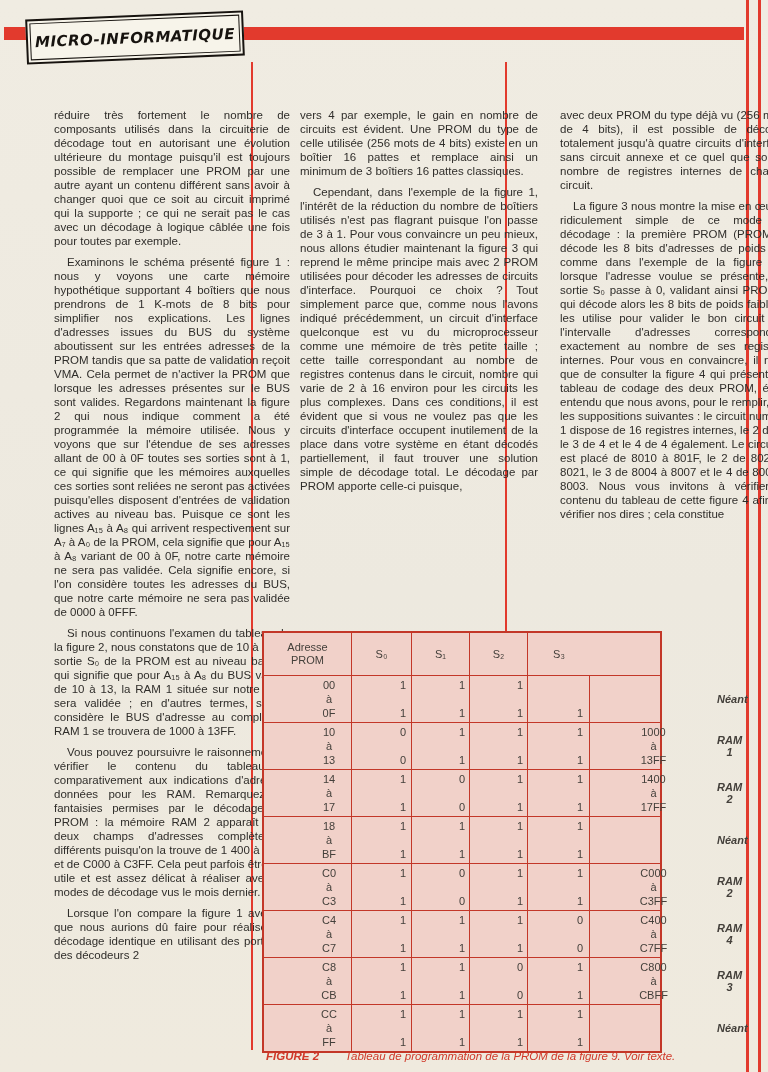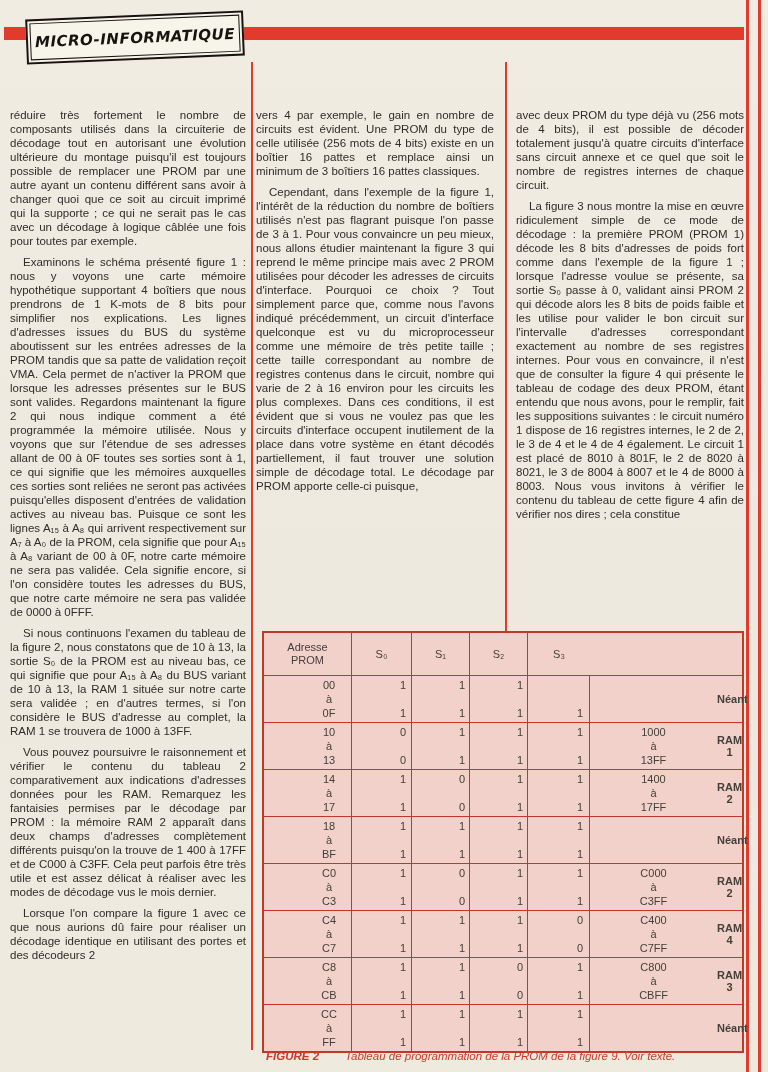--- a/index.html
+++ b/index.html
@@ -25,50 +25,50 @@
     white-space:nowrap;
   }
   
   .edge-a { position:absolute; left:746px; top:0; width:3px; height:1072px; background:#e23a2d; }
   .edge-b { position:absolute; left:758px; top:0; width:3px; height:1072px; background:#e23a2d; }
   .sep1 { position:absolute; left:251px; top:62px; width:2px; height:988px; background:#e23a2d; }
   .sep2 { position:absolute; left:505px; top:62px; width:2px; height:569px; background:#e23a2d; }
   
   .col {
     position:absolute; top:108px; font-size:11.5px; line-height:14px;
-    text-align:justify; color:#2f2d2a; hyphens:auto; -webkit-hyphens:auto;
+    text-align:justify; color:#2f2d2a; hyphens:auto;margin-left:44px; -webkit-hyphens:auto;
   }
   .col-left  { left:10px;  width:236px; }
   .col-mid   { left:256px; width:238px; }
   .col-right { left:516px; width:228px; }
   .col p { margin:0 0 7px 0; text-indent:13px; }
   .col p.noindent { text-indent:0; }
   
   .ftable {
-    position:absolute; left:262px; top:631px; width:482px;
+    position:absolute; left:262px; top:631px; width:400px;
     background:#f1d1c9; border:2px solid #c33728; color:#44403b; box-sizing:border-box;
   }
   .thead {
     display:grid; grid-template-columns:88px 60px 58px 58px 62px 1fr;
     height:42px; font-size:11px;
   }
   .thead .hc {
     display:flex; align-items:center; justify-content:center; text-align:center;
     white-space:pre-line; line-height:13px;
   }
   .thead .hc, .trow .tcell { box-sizing:border-box; }
   .thead .hc:not(:last-child) { border-right:1px solid #c33728; }
   .tbody .trow {
     display:grid; grid-template-columns:88px 60px 58px 58px 62px 84px 1fr;
     height:46px; border-top:1px solid #c33728; font-size:11px;
   }
   .tcell { text-align:center; padding-top:2px;padding-left:43px; }
   .tcell.c-prom, .tcell.c-s, .tcell.c-s3 { border-right:1px solid #c33728; }
   .cell-line { height:14px; line-height:14px; }
-  .tcell.c-label { display:flex; align-items:center; justify-content:flex-end; padding-top:0; }
+  .tcell.c-label { display:flex; align-items:center; justify-content:flex-end; padding-top:0;font-style:italic; }
   .cell-single { font-weight:bold; }
   
   .fig-caption {
     position:absolute; left:266px; top:1050px; width:478px;
     font-style:italic; font-size:11.5px; color:#d0392a; white-space:nowrap;
   }
   .fig-label { font-weight:bold; margin-right:26px; }
   .page-footer {
     position:absolute; left:8px; top:1084px;
     font-size:11px; font-weight:bold; color:#1e1c19;

